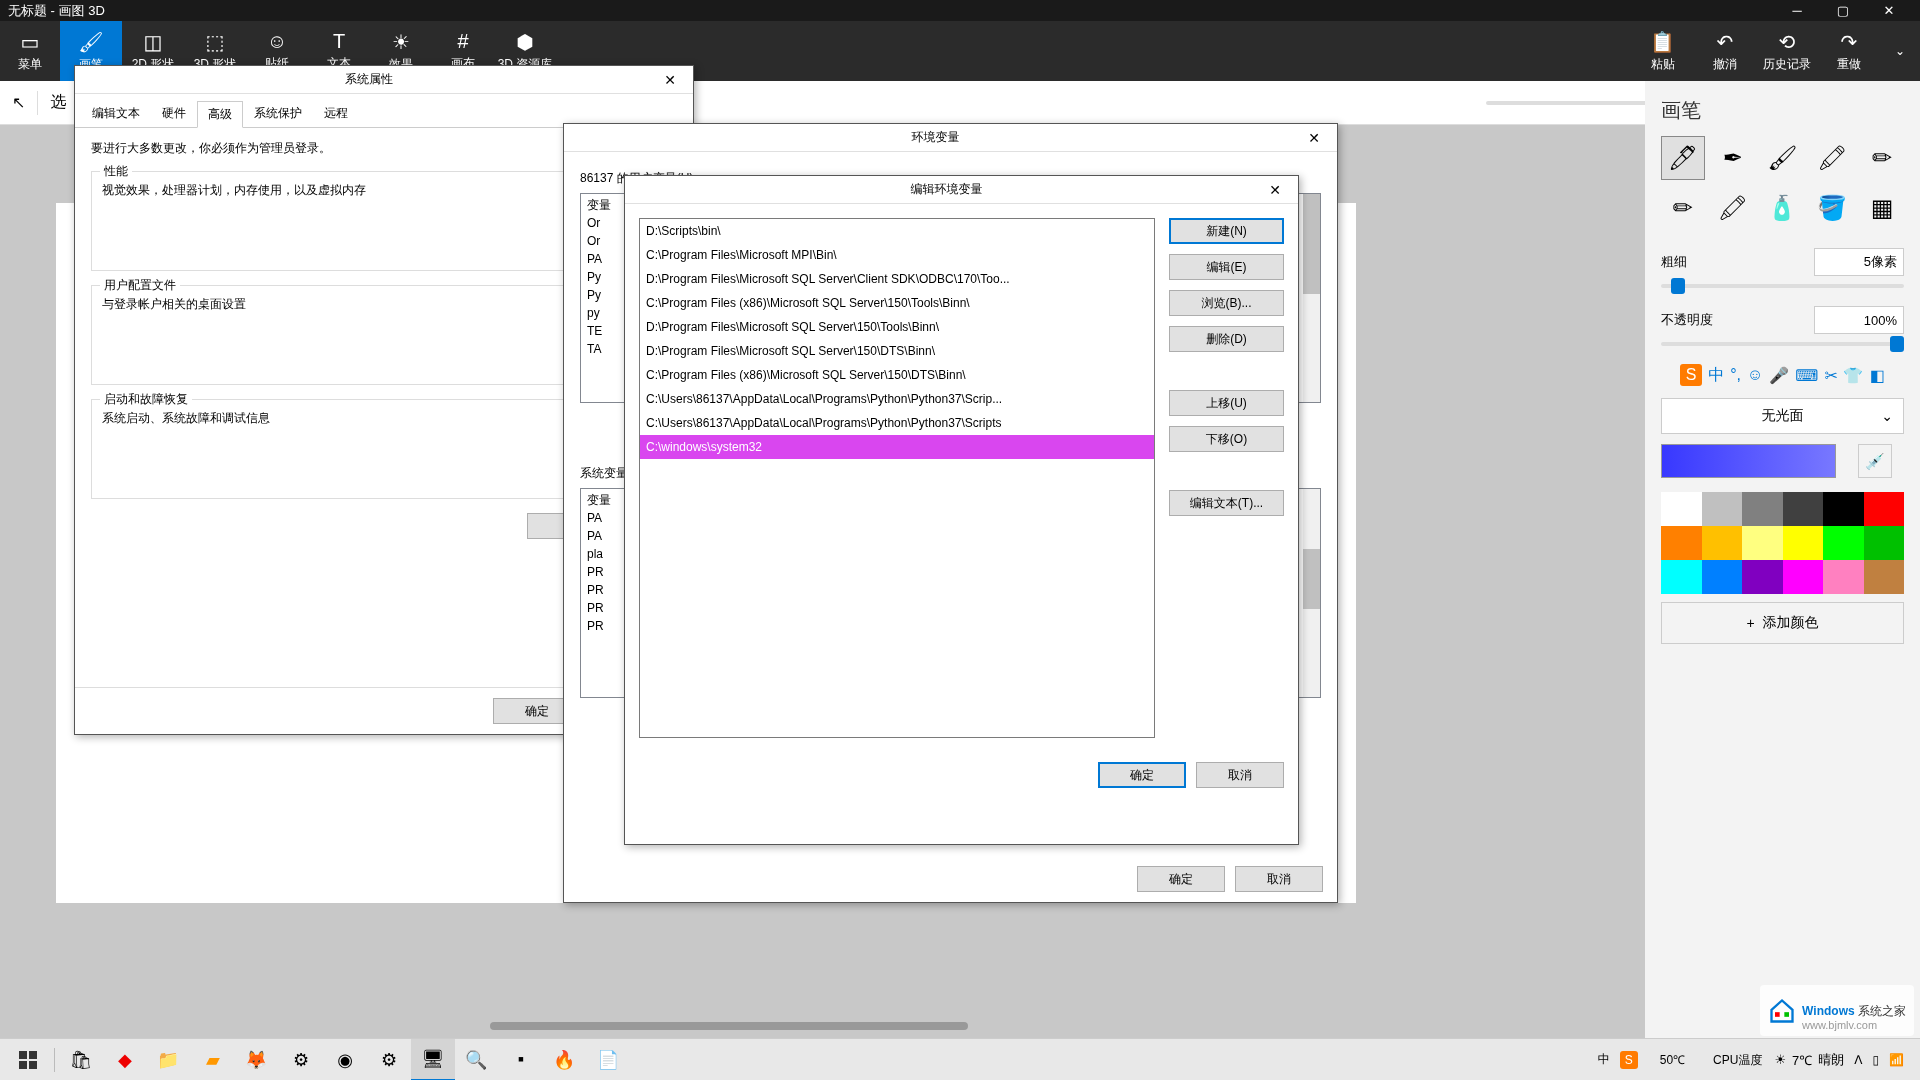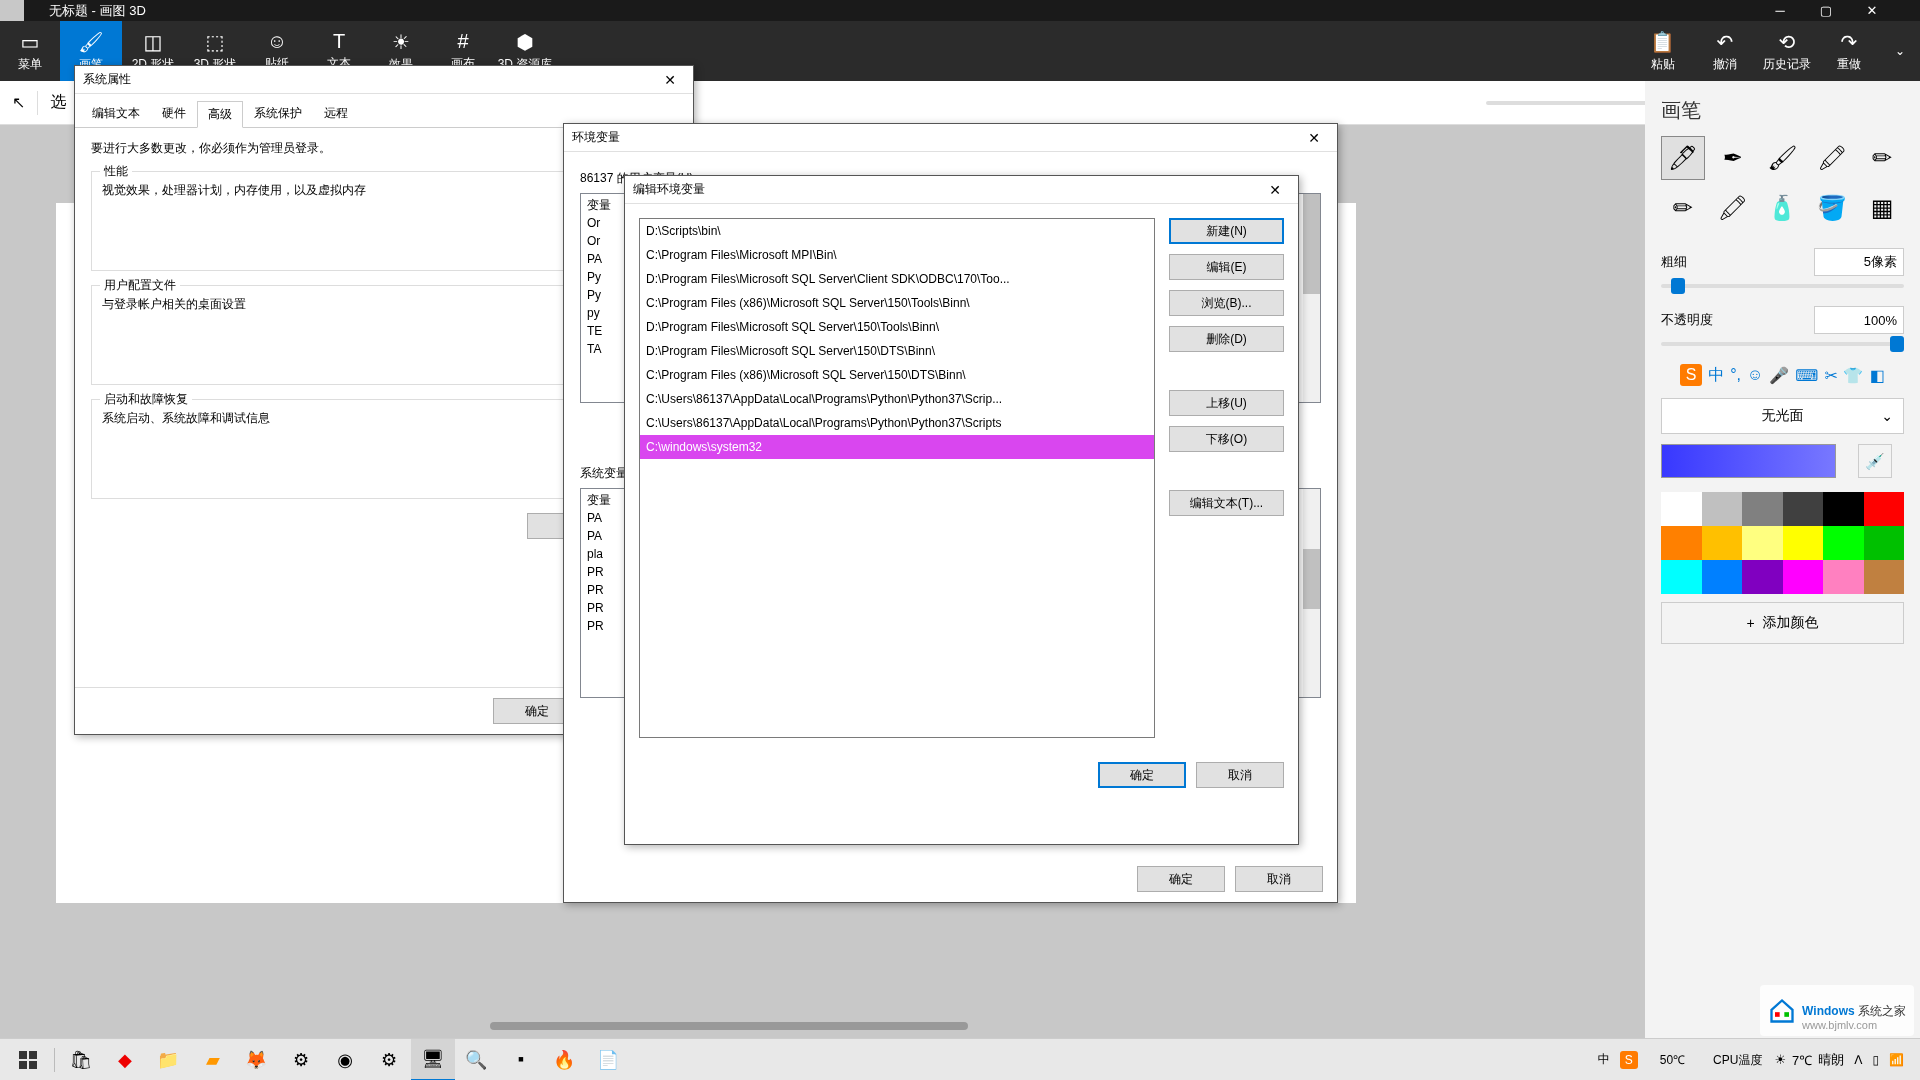--- a/index.html
+++ b/index.html
@@ -1,19 +1,19 @@
 <!DOCTYPE html>
 <html><head>
 <meta charset="utf-8">
 <style>
 * { margin: 0; padding: 0; box-sizing: border-box; font-family: "Microsoft YaHei", "Segoe UI", sans-serif; }
 body { width: 1920px; height: 1080px; overflow: hidden; background: #c8c8c8; position: relative; }
 
 
-.titlebar { background: #1a1a1a; color: #fff; height: 21px; display: flex; align-items: center; padding: 0 25px; font-size: 13px; margin-left: 24px; }
+.titlebar { background: #1a1a1a; color: #fff; height: 21px; display: flex; align-items: center; padding: 0 8px; font-size: 13px; }
 .titlebar-text { flex: 1; }
 .titlebar-controls { display: flex; gap: 0; }
 .titlebar-btn { width: 46px; height: 21px; display: flex; align-items: center; justify-content: center; color: #fff; }
 
 
 .ribbon { background: #2b2b2b; height: 60px; display: flex; align-items: stretch; color: #fff; font-size: 12px; }
 .ribbon-menu { width: 60px; display: flex; flex-direction: column; align-items: center; justify-content: center; gap: 2px; }
 .ribbon-item { width: 62px; display: flex; flex-direction: column; align-items: center; justify-content: center; gap: 2px; }
 .ribbon-item.active { background: #0078d4; }
 .ribbon-icon { font-size: 20px; }
@@ -54,21 +54,21 @@
 .dropdown::after { content: "⌄"; position: absolute; right: 10px; }
 .gradient-swatch { height: 34px; background: linear-gradient(to right, #3838ff, #7878ff); border: 1px solid #999; margin-bottom: 8px; width: 175px; display: inline-block; vertical-align: top;}
 .eyedrop { display: inline-flex; width: 34px; height: 34px; align-items: center; justify-content: center; margin-left: 18px; border: 1px solid #ccc; }
 .palette { display: grid; grid-template-columns: repeat(6, 1fr); gap: 0; margin-top: 6px; }
 .pal { height: 34px; }
 .add-color { height: 42px; display: flex; align-items: center; justify-content: center; gap: 8px; border: 1px solid #ccc; margin-top: 8px; font-size: 14px; }
 
 
 .dialog { position: absolute; background: #fff; border: 1px solid #555; box-shadow: 2px 2px 8px rgba(0,0,0,0.3); font-size: 12px; }
 .dialog-title { height: 28px; display: flex; align-items: center; padding: 0 8px; border-bottom: 1px solid #e0e0e0; background: #fff; font-size: 12px; }
-.dialog-title-text { flex: 1; }
+.dialog-title-text { flex: 1; text-align: center; }
 .dialog-close { width: 30px; text-align: center; font-size: 14px; }
 
 
 .sysprops { left: 74px; top: 65px; width: 620px; height: 670px; z-index: 5; }
 .tabs { display: flex; border-bottom: 1px solid #ccc; padding-left: 6px; padding-top: 6px; }
 .tab { padding: 4px 10px; border: 1px solid transparent; }
 .tab.active { border: 1px solid #ccc; border-bottom-color: #fff; background: #fff; position: relative; top: 1px; }
 .sysprops-body { padding: 12px 16px; }
 .note { margin-bottom: 14px; }
 .group { border: 1px solid #ddd; padding: 10px; margin-bottom: 14px; position: relative; }

